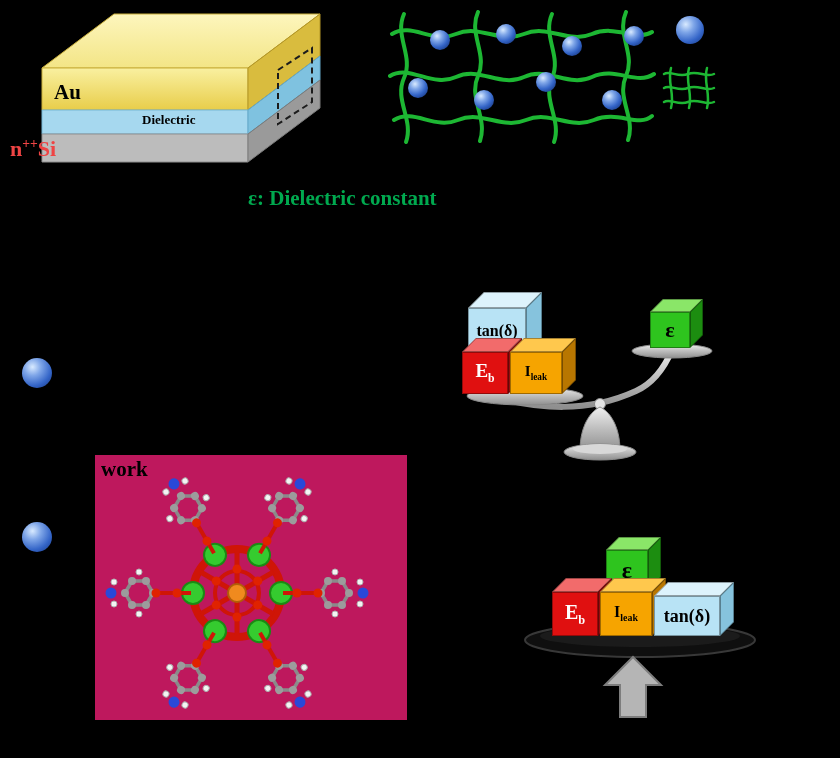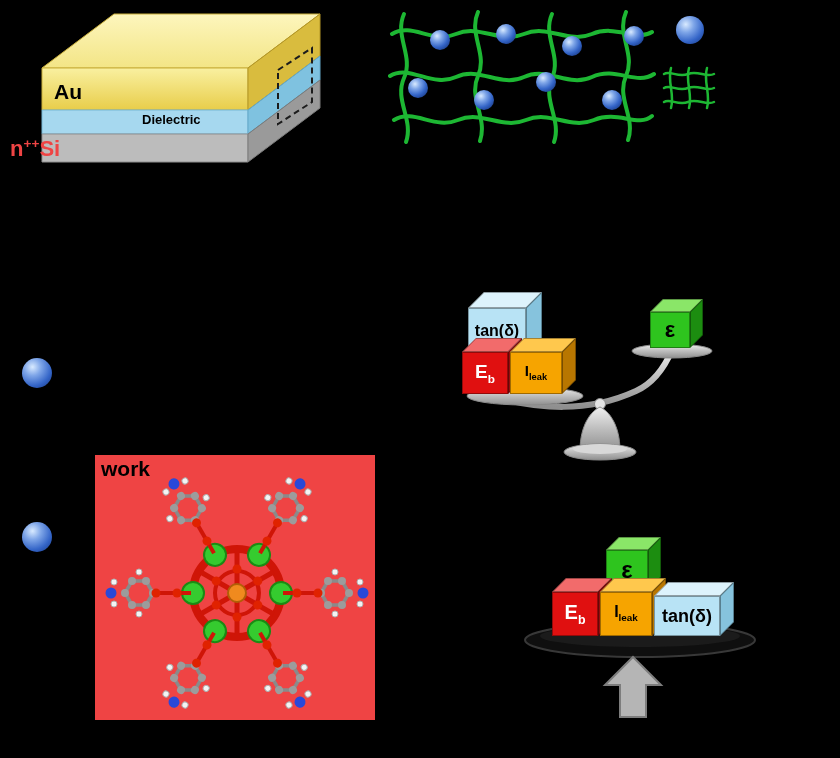--- a/index.html
+++ b/index.html
@@ -1,17 +1,17 @@
 <!DOCTYPE html>
 <html style="--bg: #000000; --legend-green: #00a94f; --legend-blue: #1414ff; --legend-red: #ff0000; --legend-orange: #e36c0a; --tradeoff-red: #ff1a1a; --network-green: #1db733; --sphere-blue: #3b6fd4; --cube-red: #e01010; --cube-orange: #f6a400; --cube-lightblue: #b8e3f5; --cube-green: #2ec41e; --gold: #edd054; --dielectric-blue: #a6d8ef; --substrate-gray: #bcbcbc; --arrow-gray: #b5b5b5;"><head>
 <meta charset="utf-8">
 <style>
   html,body{margin:0;padding:0;background:#000;}
   .stage{position:relative;width:840px;height:758px;background:var(--bg,#000);overflow:hidden;
-         font-family:Liberation Sans, sans-serif;}
+         font-family:Liberation Serif, serif;}
   .abs{position:absolute;}
   .lbl{position:absolute;font-weight:bold;white-space:nowrap;}
   sub{font-size:0.62em;}
   sup{font-size:0.62em;}
 
   .sphere{position:absolute;border-radius:50%;
     background:radial-gradient(circle at 35% 30%, #d8eaff 0%, #7fa6e8 30%, #3465c8 65%, #16357c 100%);}
 
   .legend-line{position:absolute;font-size:21px;font-weight:bold;white-space:nowrap;}
   .t-green{color:var(--legend-green,#00a94f);}
@@ -30,21 +30,21 @@
   .cube .top{left:0;top:calc(-1 * var(--d));width:var(--w);height:var(--d);background:var(--ct);
     transform:skewX(-45deg);transform-origin:0 100%;}
   .cube .side{left:var(--w);top:0;width:var(--d);height:var(--h);background:var(--cs);
     transform:skewY(-45deg);transform-origin:0 0;}
   .cube-label{font-weight:bold;line-height:1;}
   .cube-red{--cf:var(--cube-red,#e01010);--ct:#f26b6b;--cs:#9a0b0b;}
   .cube-orange{--cf:var(--cube-orange,#f6a400);--ct:#ffc84d;--cs:#b87600;}
   .cube-blue{--cf:var(--cube-lightblue,#b8e3f5);--ct:#ddf3fc;--cs:#86c3dd;}
   .cube-green{--cf:var(--cube-green,#2ec41e);--ct:#8ae668;--cs:#1c8d10;}
 
-  .molecule-panel{position:absolute;left:95px;top:455px;width:280px;height:265px;background:#ef4444;}
+  .molecule-panel{position:absolute;left:95px;top:455px;width:280px;height:265px;background:#be185d;padding-left:32px;}
   .molecule-caption{position:absolute;left:6px;top:2px;font-size:21px;font-weight:bold;color:#000;z-index:3;}
 </style>
 </head>
 <body>
 
 <div class="stage">
 
   <svg width="0" height="0" style="position:absolute" aria-hidden="true">
     <defs>
       <radialGradient id="blueBall" cx="0.35" cy="0.3" r="0.85">
@@ -110,20 +110,21 @@
     <g stroke="#1db733" stroke-width="2.5" fill="none" stroke-linecap="round">
       <path d="M2,8 C8,4 16,12 26,8 C36,4 44,12 52,8"></path>
       <path d="M2,22 C8,18 16,26 26,22 C36,18 44,26 52,22"></path>
       <path d="M2,36 C8,32 16,40 26,36 C36,32 44,40 52,36"></path>
       <path d="M9,2 C5,16 13,28 9,42"></path>
       <path d="M27,2 C23,16 31,28 27,42"></path>
       <path d="M45,2 C41,16 49,28 45,42"></path>
     </g>
   </svg>
 
+  <div class="legend-line t-green" style="left:248px;top:186px"><span>ε</span><span>: Dielectric constant</span></div>
 
   <div class="sphere" style="left:22px;top:358px;width:30px;height:30px"></div>
   <div class="sphere" style="left:22px;top:522px;width:30px;height:30px"></div>
 
   <svg class="abs" style="left:440px;top:300px" width="280" height="165" viewBox="0 0 280 165">
     <path d="M38,92 C100,112 150,112 196,91 C216,82 226,64 232,50" fill="none" stroke="url(#silverV)" stroke-width="6" stroke-linecap="round"></path>
     <circle cx="37" cy="93" r="4" fill="#c9c9c9" stroke="#8a8a8a"></circle>
     <ellipse cx="85" cy="96" rx="58" ry="9" fill="url(#silverV)" stroke="#8a8a8a"></ellipse>
     <ellipse cx="232" cy="51" rx="40" ry="7" fill="url(#silverV)" stroke="#8a8a8a"></ellipse>
     <circle cx="160" cy="104" r="5.5" fill="#e3e3e3" stroke="#8a8a8a"></circle>

